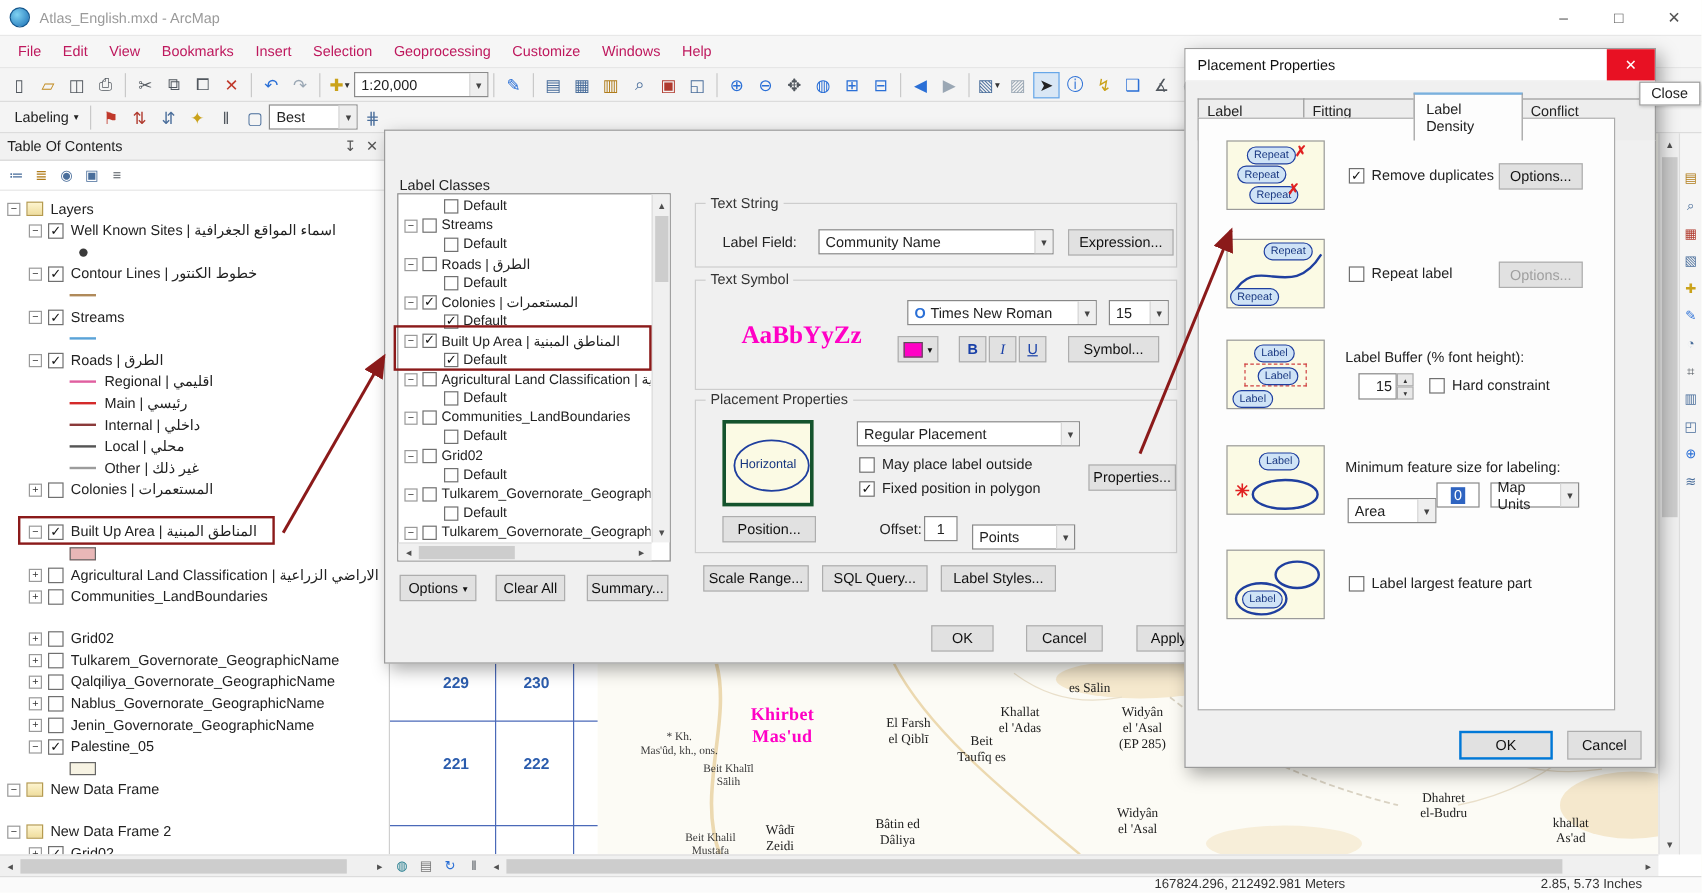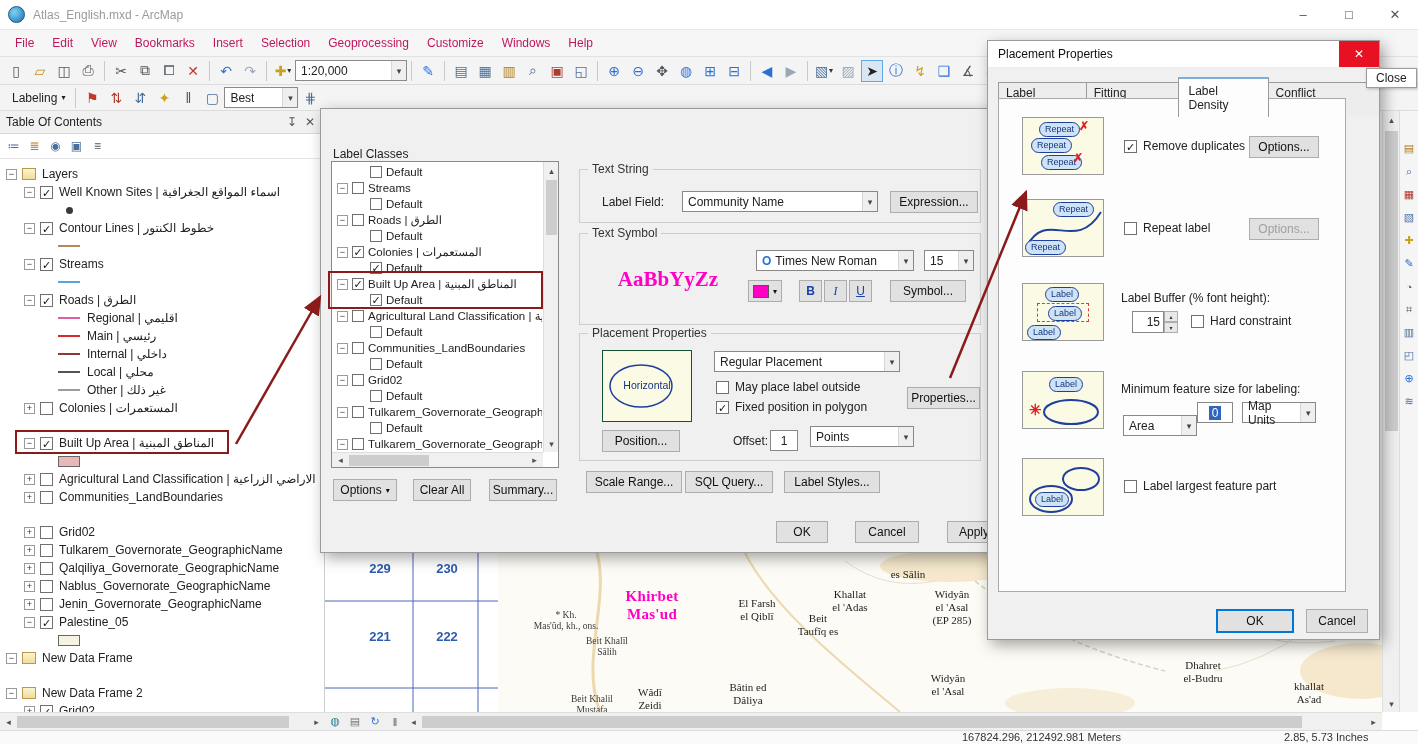--- a/index.html
+++ b/index.html
@@ -605,21 +605,21 @@
       <span class="dd">▾</span>
     </div>
     <div class="btn" style="left:219px;top:46px;width:23px;height:22px;font-weight:bold;color:#1a41a8">B</div>
     <div class="btn" style="left:244px;top:46px;width:23px;height:22px;font-style:italic;font-family:'Liberation Serif',serif;color:#1a41a8">I</div>
     <div class="btn" style="left:269px;top:46px;width:23px;height:22px;text-decoration:underline;color:#1a41a8">U</div>
     <div class="btn" style="left:310px;top:46px;width:76px;height:22px">Symbol...</div>
   </div>
 
   <div class="group" style="left:258px;top:224px;width:402px;height:128px">
     <span class="gtitle">Placement Properties</span>
-    <div style="position:absolute;left:22px;top:16px;width:90px;height:72px;background:#fbfae4;border:1px solid #14532d">
+    <div style="position:absolute;left:22px;top:16px;width:76px;height:72px;background:#fbfae4;border:3px solid #14532d">
       <svg width="76" height="70">
           <ellipse cx="38" cy="35" rx="31" ry="21" fill="none" stroke="#1f3f9f" stroke-width="1.5"></ellipse>
         </svg>
       <span style="position:absolute;left:0;top:28px;width:100%;text-align:center;font-size:10.5px;color:#16357f">Horizontal</span>
     </div>
     <div class="dcombo" style="left:134px;top:17px;width:186px">
       <span>Regular Placement</span>
       <span class="arrow">▾</span>
     </div>
     <div class="cbrow" style="left:136px;top:46px">
@@ -627,27 +627,27 @@
       <span>May place label outside</span>
     </div>
     <div class="cbrow" style="left:136px;top:66px">
       <span class="cb">✓</span>
       <span>Fixed position in polygon</span>
     </div>
     <div class="btn" style="left:327px;top:53px;width:73px;height:22px">Properties...</div>
     <div class="btn" style="left:22px;top:96px;width:78px;height:22px">Position...</div>
     <span class="dlg-label" style="left:153px;top:100px">Offset:</span>
     <div class="dinput" style="left:190px;top:96px;width:28px">1</div>
-    <div class="dcombo" style="left:230px;top:92px;width:104px">
+    <div class="dcombo" style="left:230px;top:103px;width:86px">
       <span>Points</span>
       <span class="arrow">▾</span>
     </div>
   </div>
 
-  <div class="btn" style="left:265px;top:362px;width:96px;height:22px">Scale Range...</div>
+  <div class="btn" style="left:265px;top:362px;width:88px;height:22px">Scale Range...</div>
   <div class="btn" style="left:364px;top:362px;width:88px;height:22px">SQL Query...</div>
   <div class="btn" style="left:463px;top:362px;width:96px;height:22px">Label Styles...</div>
 
   <div class="btn" style="left:455px;top:412px;width:52px;height:22px">OK</div>
   <div class="btn" style="left:534px;top:412px;width:64px;height:22px">Cancel</div>
   <div class="btn" style="left:626px;top:412px;width:54px;height:22px">Apply</div>
 </div>
 
 <div id="pp" class="dialog">
   <div class="dlg-title">

